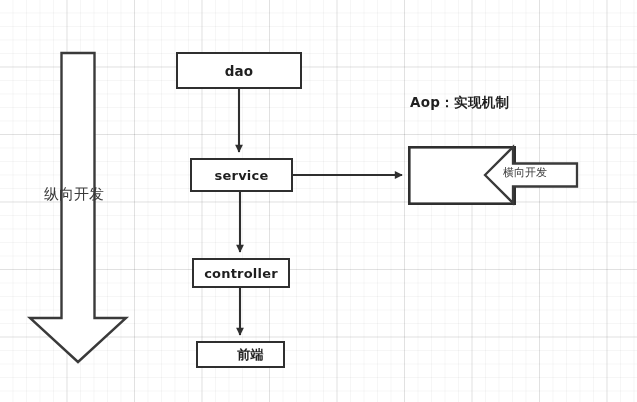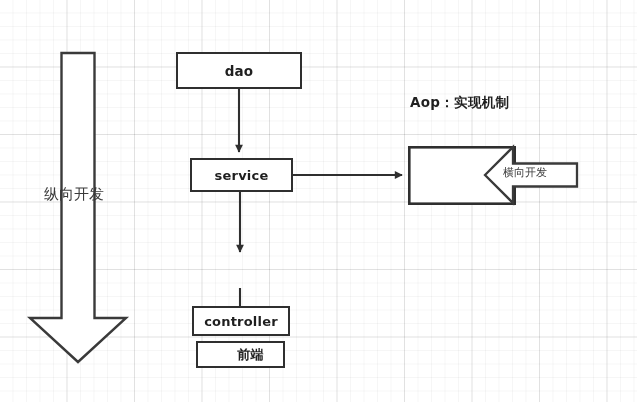--- a/index.html
+++ b/index.html
@@ -44,21 +44,21 @@
     display: flex;
     align-items: center;
     justify-content: center;
     color: #1f1f1f;
     font-weight: bold;
     letter-spacing: 0.2px;
     white-space: nowrap;
   }
   #node-dao    { left:176px; top:52px;  width:126px; height:37px; font-size:13.5px; }
   #node-service{ left:190px; top:158px; width:103px; height:34px; font-size:13px; }
-  #node-controller{ left:192px; top:258px; width:98px; height:30px; font-size:13px;margin-top:48px; }
+  #node-controller{ left:192px; top:258px; width:98px; height:30px; font-size:13px; }
   #node-frontend  { left:196px; top:341px; width:89px; height:27px; font-size:13px;padding-left:20px; }
 
   .free-label {
     position: absolute;
     color: #1f1f1f;
     font-weight: bold;
     white-space: nowrap;
   }
   #label-aop {
     left: 410px;

